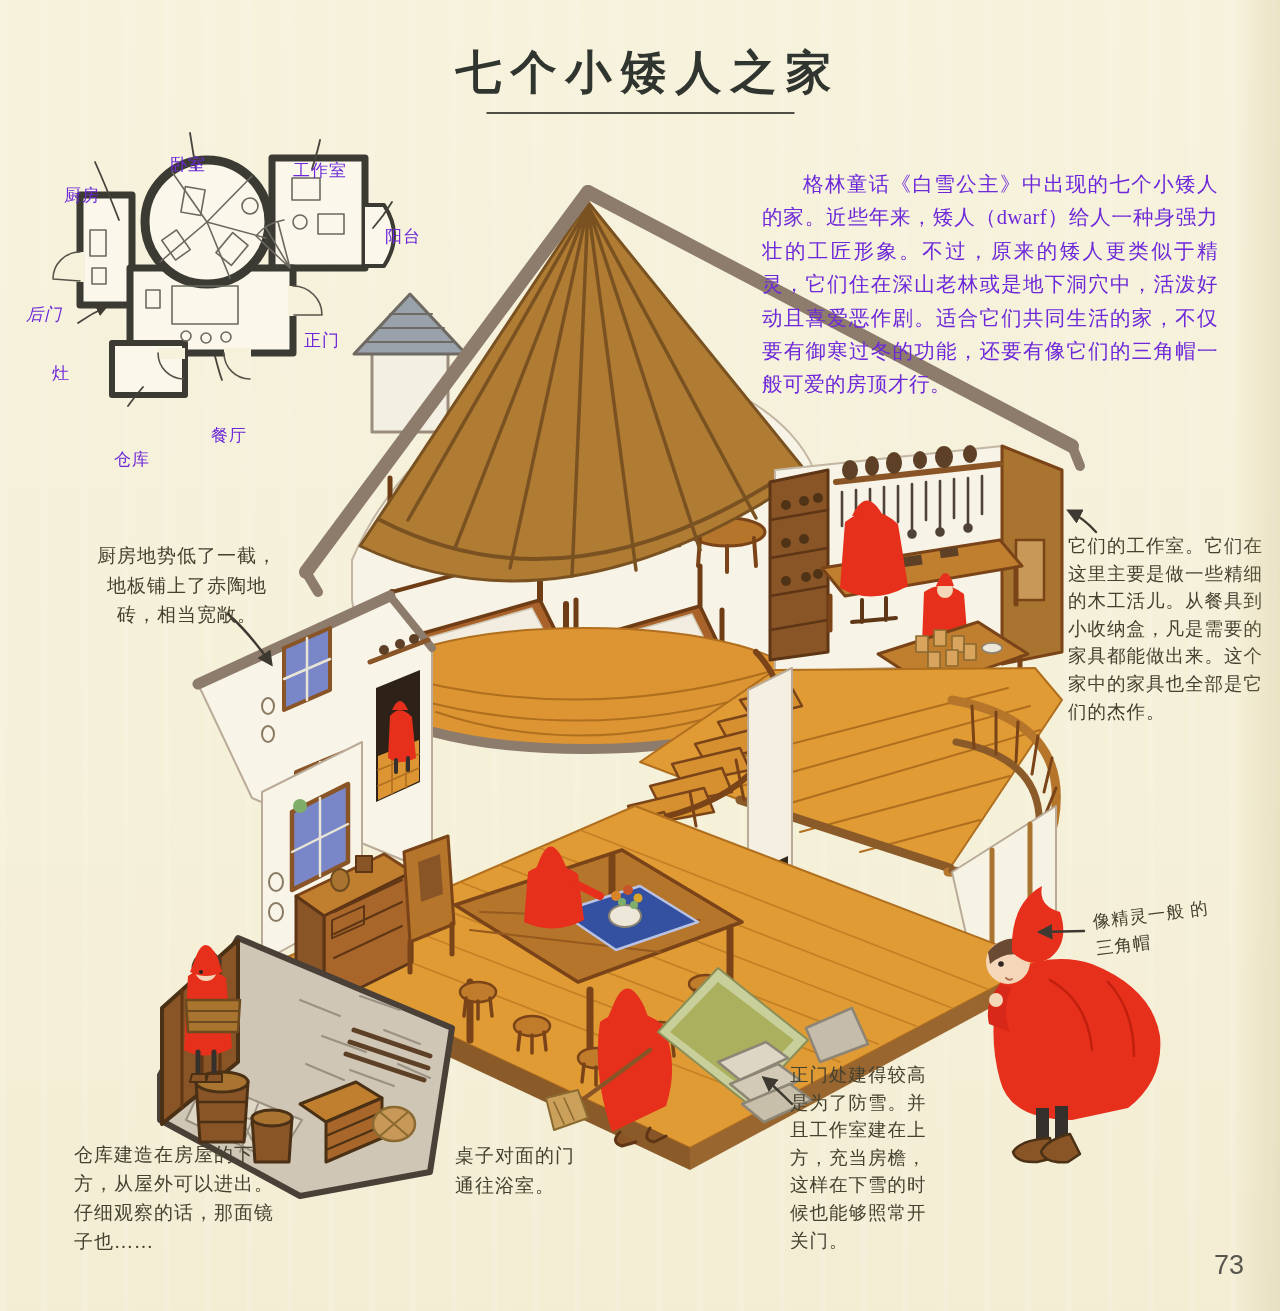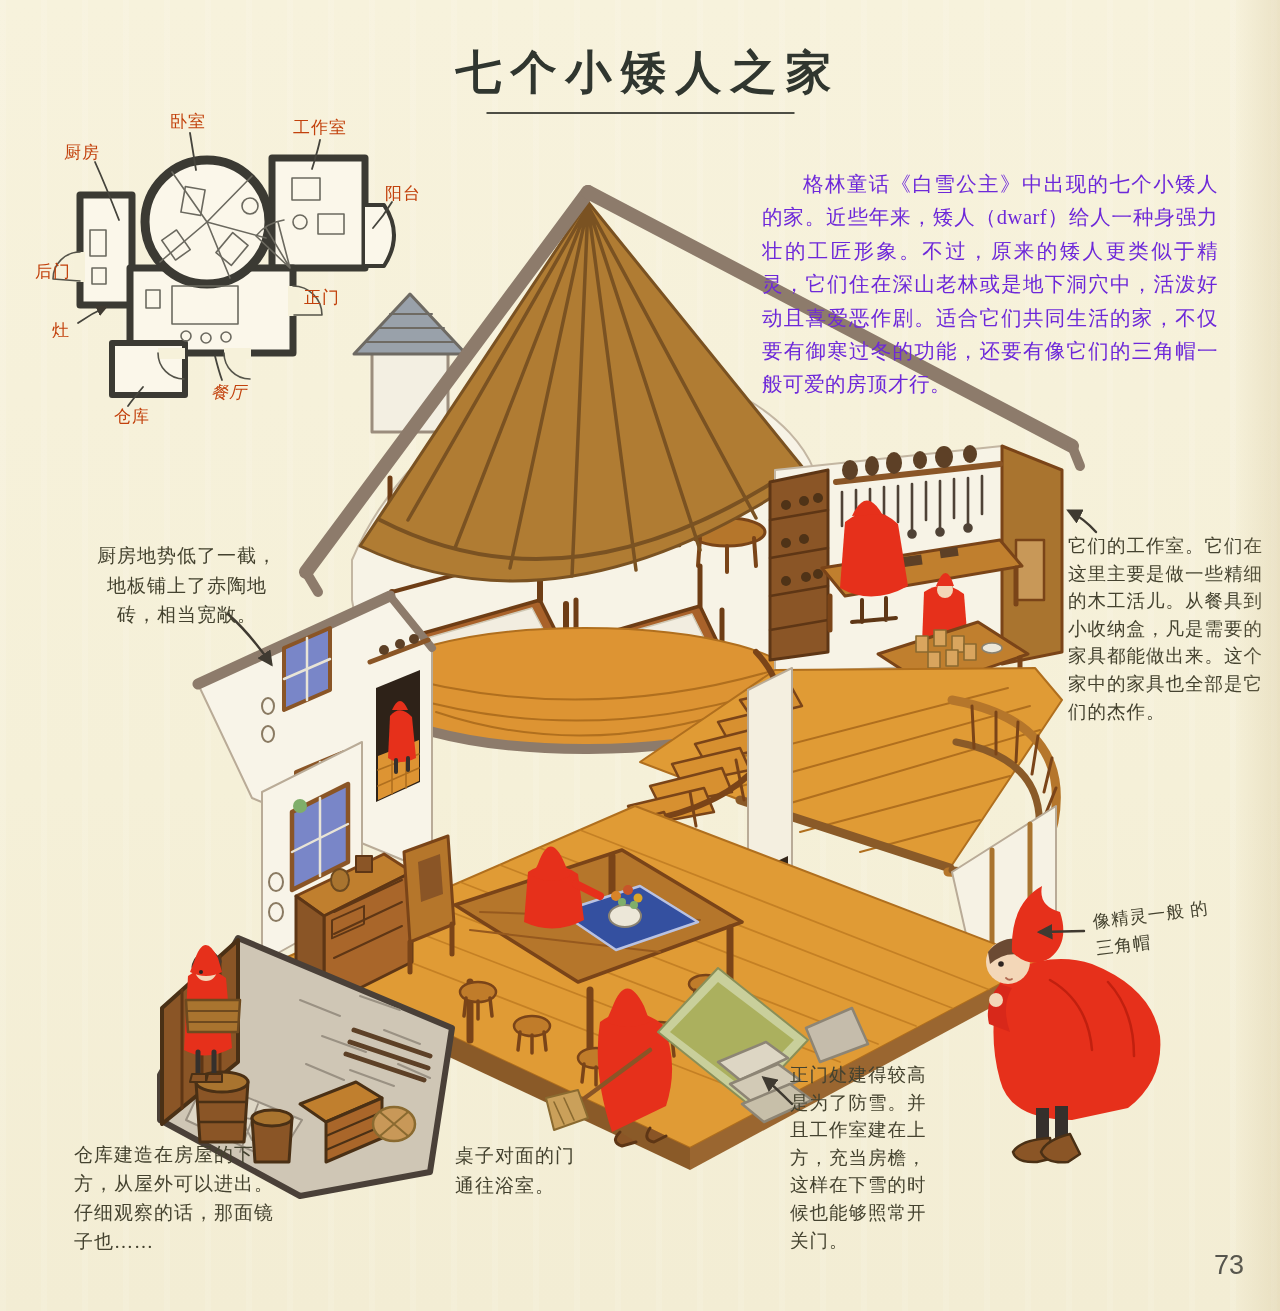--- a/index.html
+++ b/index.html
@@ -19,29 +19,29 @@
   #title-en{font-size:23px;font-weight:bold;letter-spacing:1px;color:#2a3533;}
   #intro{left:762px;top:168px;width:456px;font-size:20.5px;line-height:33.4px;
          text-align:justify;text-indent:2em;color:#6d28d9;letter-spacing:0.5px;}
   .anno{font-size:19px;line-height:29.5px;letter-spacing:1px;color:#44422f;}
   #anno-kitchen{left:94px;top:541px;width:186px;text-align:center;}
   #anno-workshop{left:1068px;top:533px;width:206px;font-size:18.5px;line-height:27.6px;}
   #anno-hat{left:1094px;top:901px;width:126px;font-size:17.5px;line-height:27px;transform:rotate(-7deg);}
   #anno-frontdoor{left:790px;top:1062px;width:146px;font-size:18.5px;line-height:27.6px;}
   #anno-bathroom{left:455px;top:1141px;width:132px;}
   #anno-storage{left:74px;top:1140px;width:216px;line-height:29px;}
-  .plan-label{font-size:17px;color:#c2410c;letter-spacing:1px;white-space:nowrap;}
+  .plan-label{font-size:17px;color:#6d28d9;letter-spacing:1px;white-space:nowrap;margin-top:43px;}
   #pl-kitchen{left:64px;top:141px;}
   #pl-bedroom{left:170px;top:110px;}
   #pl-workshop{left:293px;top:116px;}
   #pl-balcony{left:385px;top:182px;}
-  #pl-backdoor{left:35px;top:260px;}
+  #pl-backdoor{left:26px;top:260px;font-style:italic;}
   #pl-stove{left:52px;top:319px;}
   #pl-frontdoor{left:304px;top:286px;}
-  #pl-dining{left:211px;top:381px;font-style:italic;}
+  #pl-dining{left:211px;top:381px;}
   #pl-storage{left:114px;top:405px;}
   #page-number{left:1214px;top:1250px;font-size:27px;color:#56554d;
         font-family:"Liberation Sans","DejaVu Sans",sans-serif;}
   svg{position:absolute;left:0;top:0;z-index:1;}
 </style>
 </head>
 <body>
 
 <div id="paper-texture"></div>
 <div id="right-vignette"></div>

